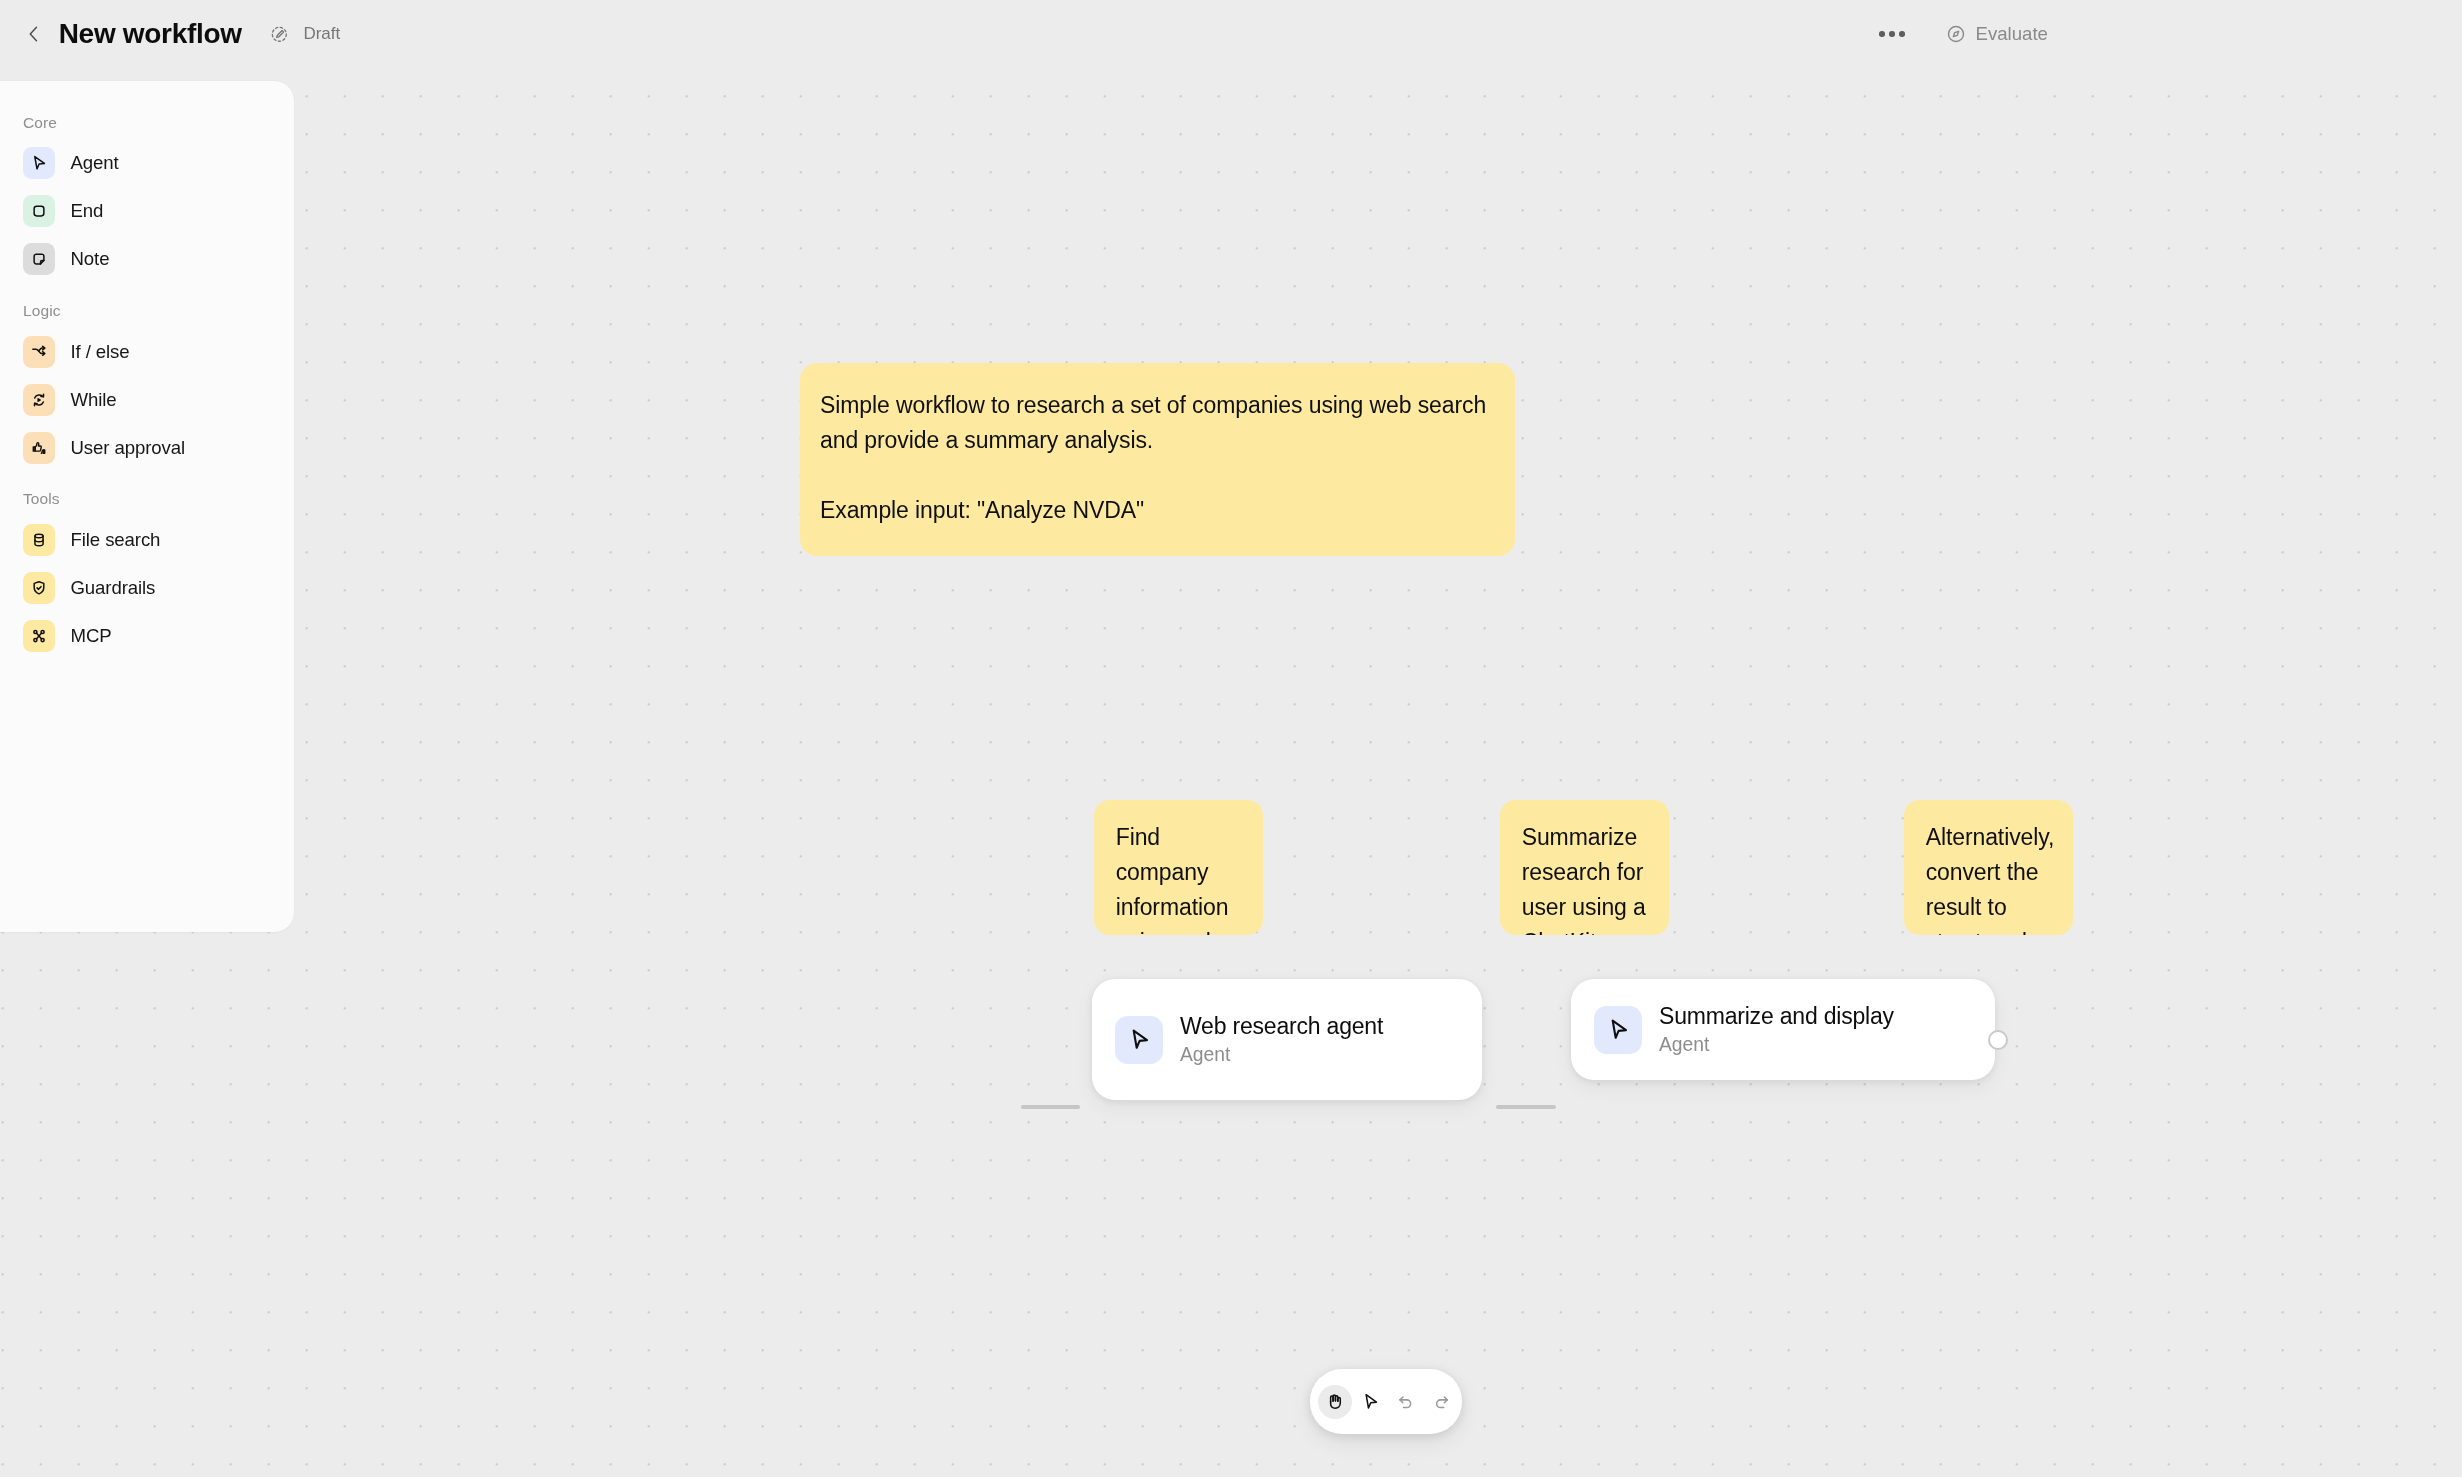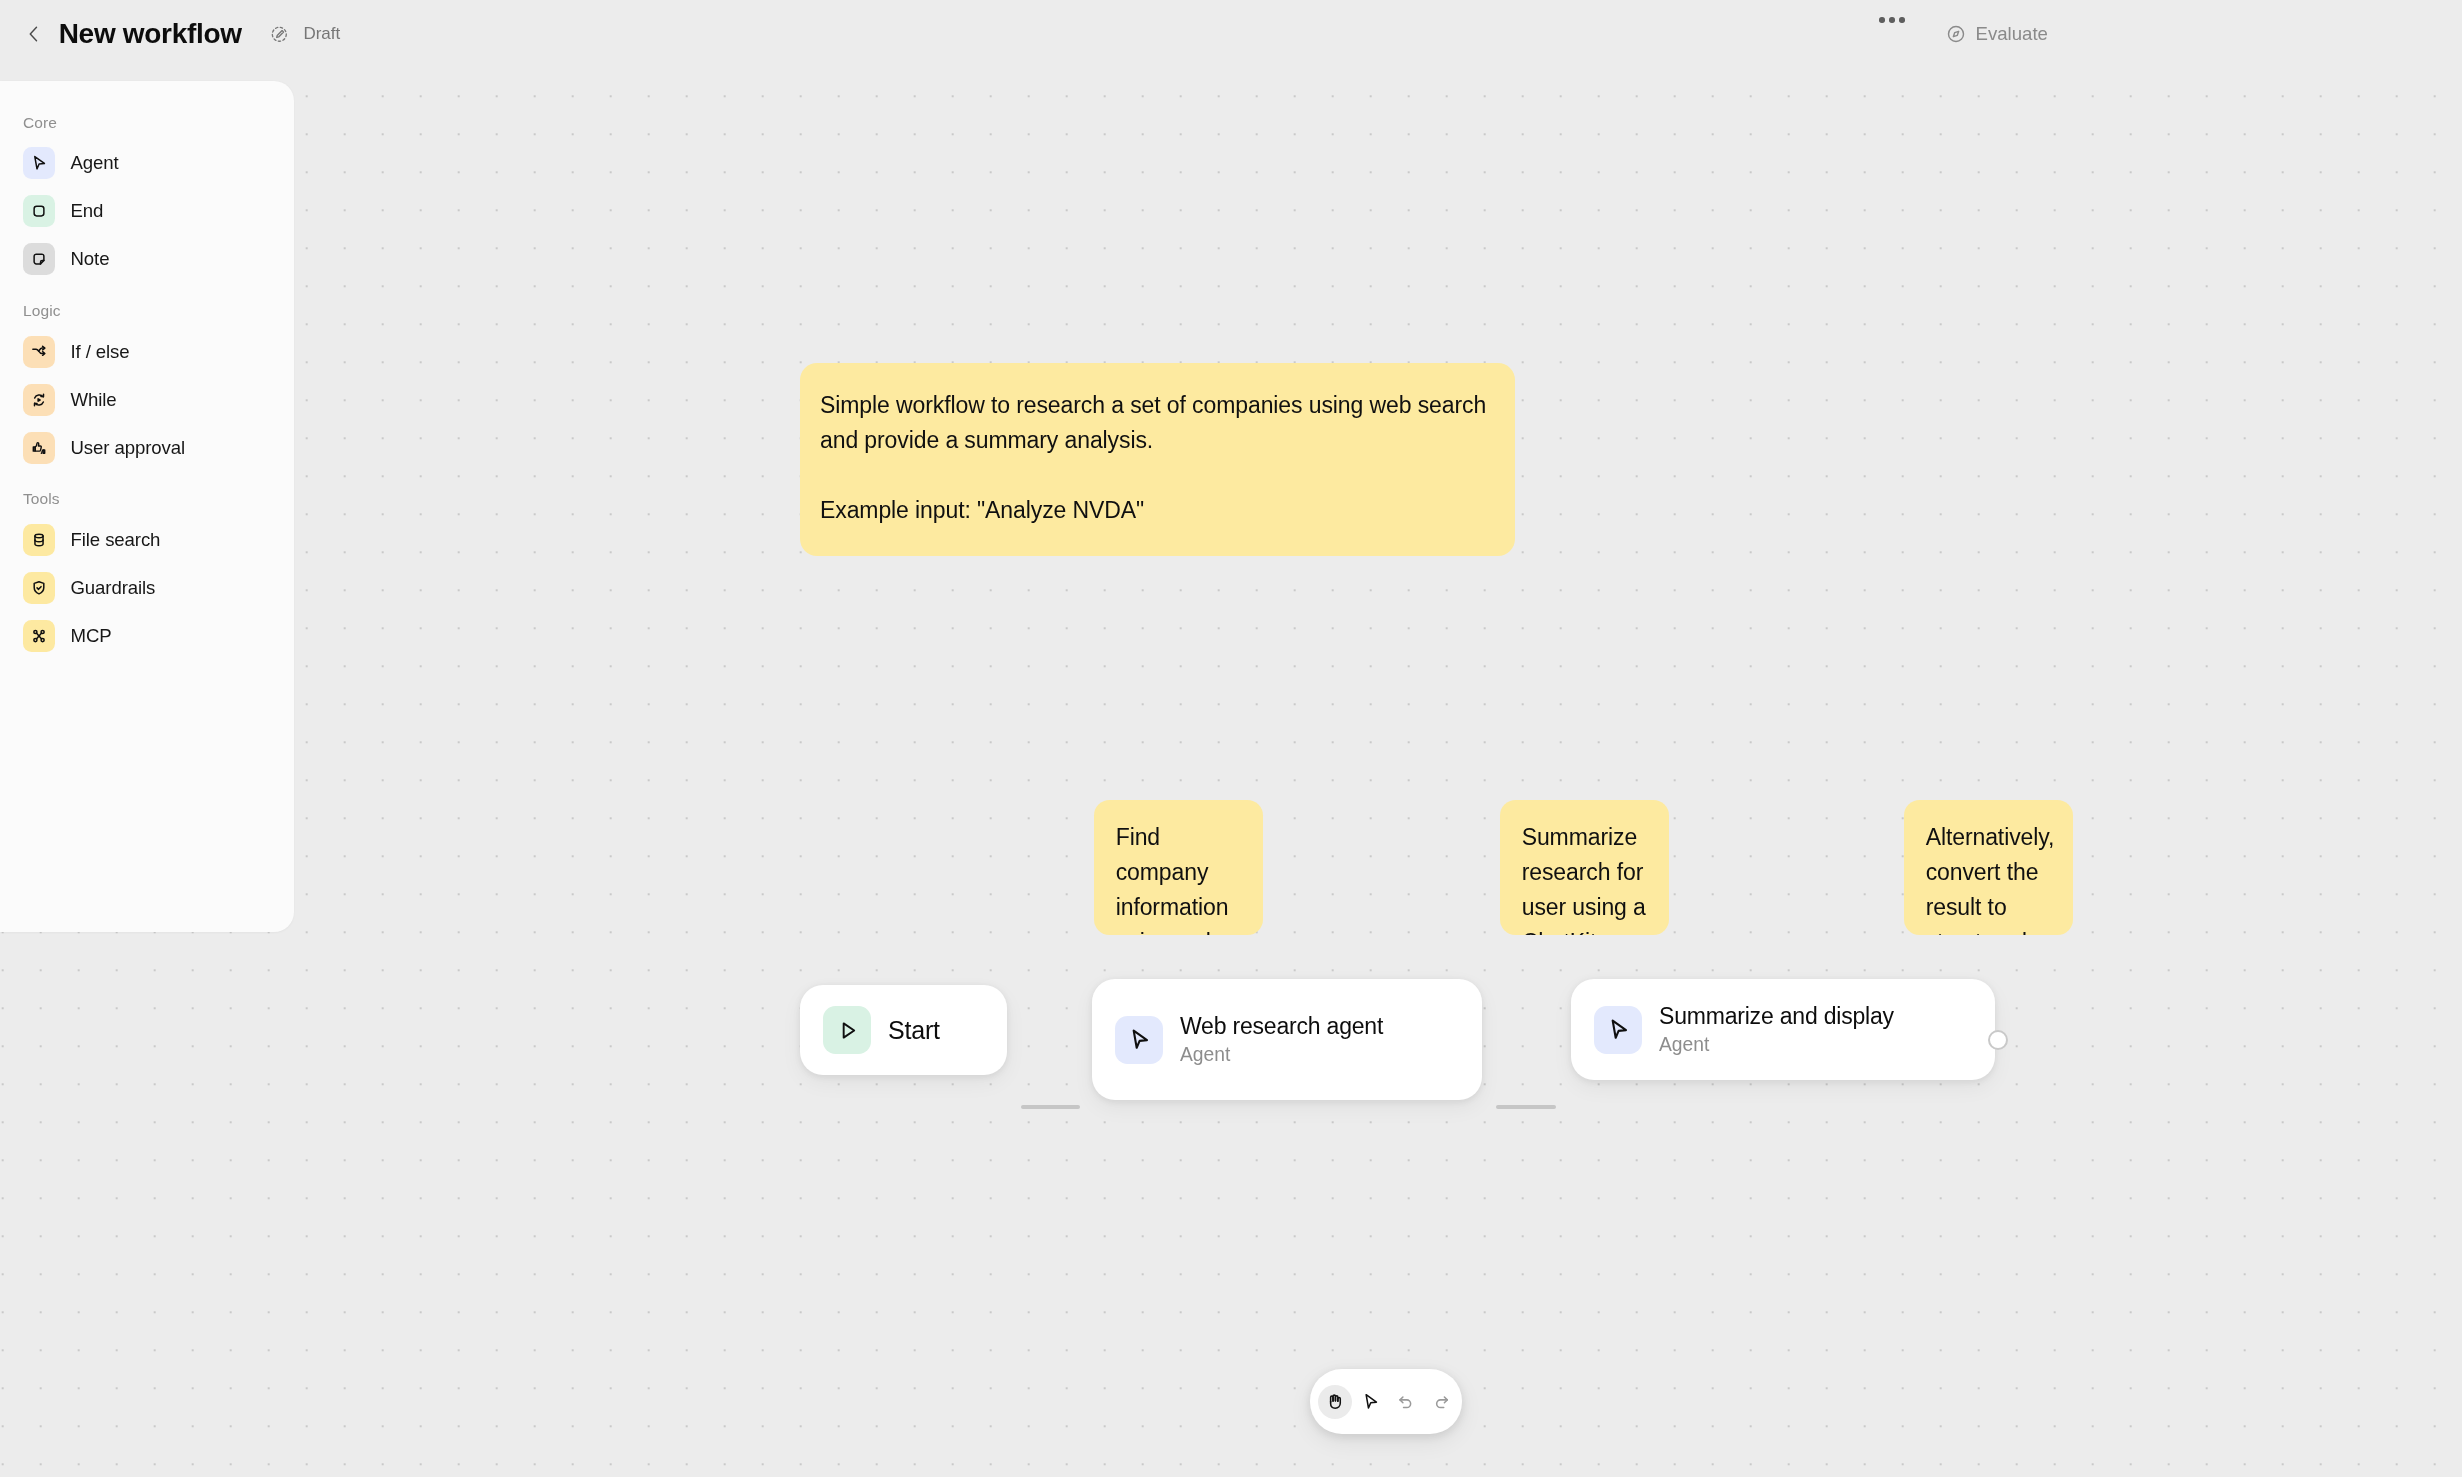--- a/index.html
+++ b/index.html
@@ -82,20 +82,21 @@
     cursor: pointer;
   }
   .draft-badge svg { display:block; }
 
   .hdr-right {
     position: absolute;
     right: 20px;
     top: 0;
     height: 68px;
     display: flex;
+    align-items: center;
     gap: 31px;
   }
   .more-btn {
     width: 40px; height: 40px;
     display:flex; align-items:center; justify-content:center;
     border-radius: 9.3px;
     cursor:pointer;
   }
   .more-dots { display:flex; gap:4.6px; }
   .more-dots i {
@@ -292,30 +293,20 @@
   </div>
 
   <div class="note note-sm" id="note-b">
     <div class="note-text">Summarize research for user using a ChatKit</div>
   </div>
 
   <div class="note note-sm" id="note-c">
     <div class="note-text">Alternatively, convert the result to structured data</div>
   </div>
 
-  <div class="node" id="node-start">
-    <div class="node-ico" style="background:#d9f2e4">
-      <svg width="23" height="23" viewBox="0 0 24 24" fill="none" stroke="#101010" stroke-width="2" stroke-linejoin="round" stroke-linecap="round">
-        <path d="M8 4.6 L19 12 L8 19.4 Z"></path>
-      </svg>
-    </div>
-    <div class="node-body">
-      <div class="node-title node-title-only">Start</div>
-    </div>
-  </div>
 
   <div class="node" id="node-research">
     <div class="node-ico" style="background:#e3e9fd">
       <svg width="25" height="25" viewBox="0 0 24 24" fill="none" stroke="#101010" stroke-width="2" stroke-linejoin="round" stroke-linecap="round">
         <path d="M6.4 3.4 L19.2 12.6 L12.1 13.3 L9.3 19.9 Z"></path>
       </svg>
     </div>
     <div class="node-body">
       <div class="node-title">Web research agent</div>
       <div class="node-sub">Agent</div>

